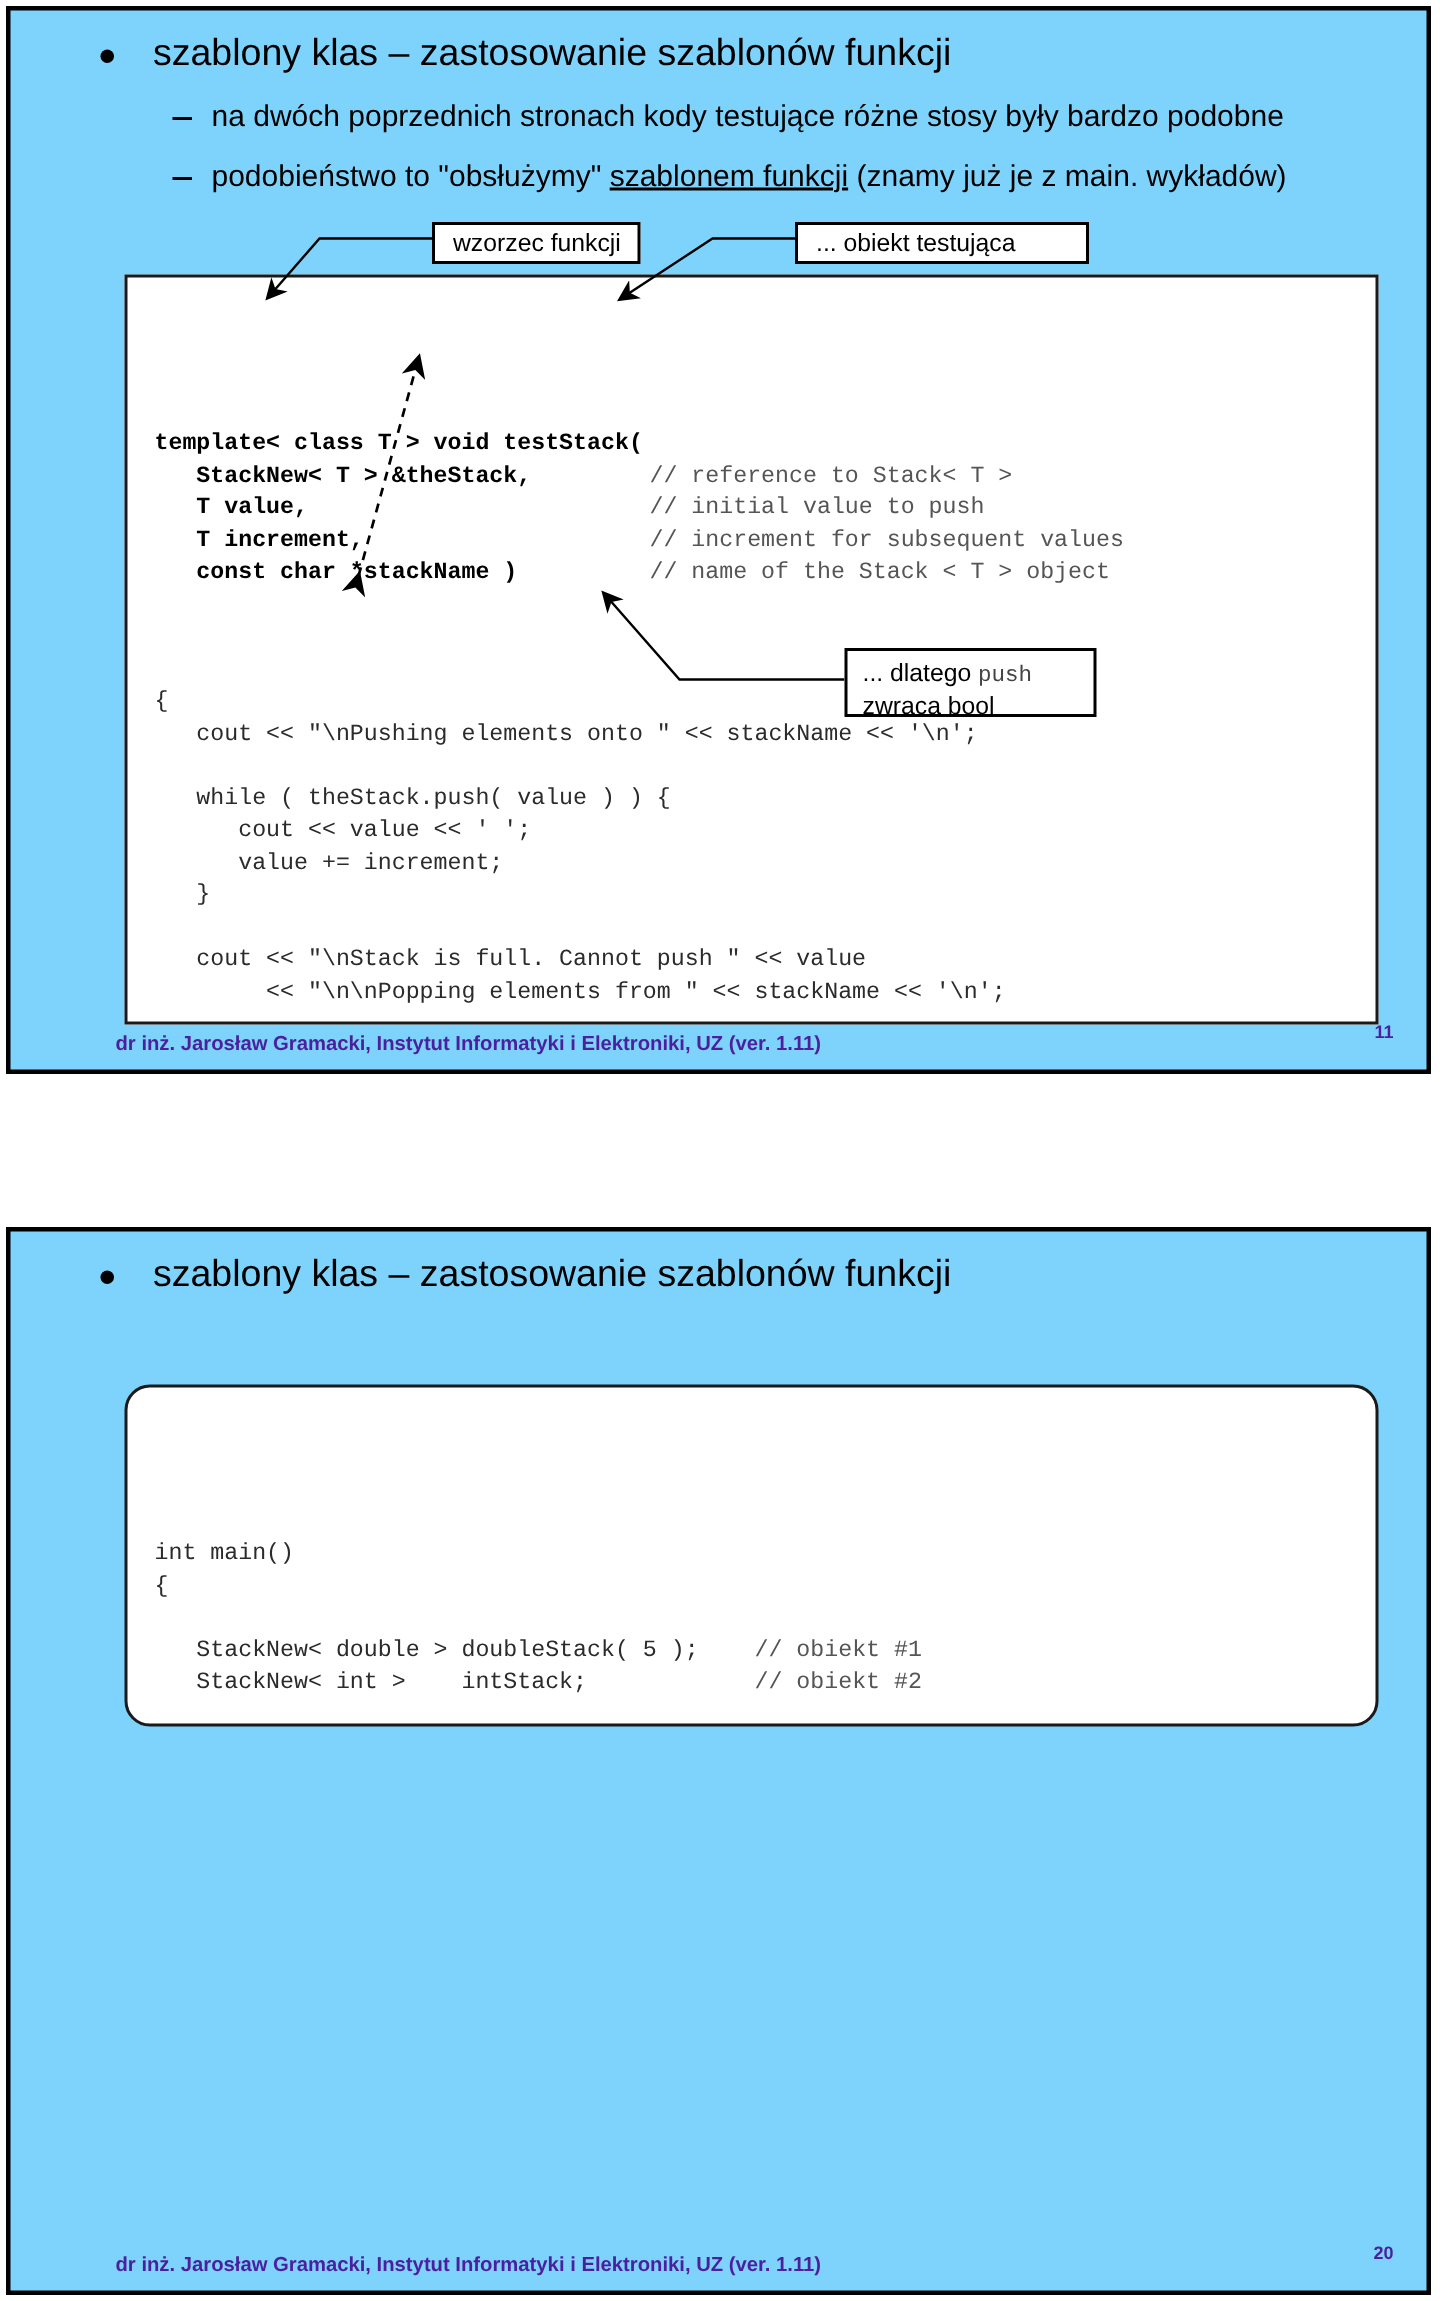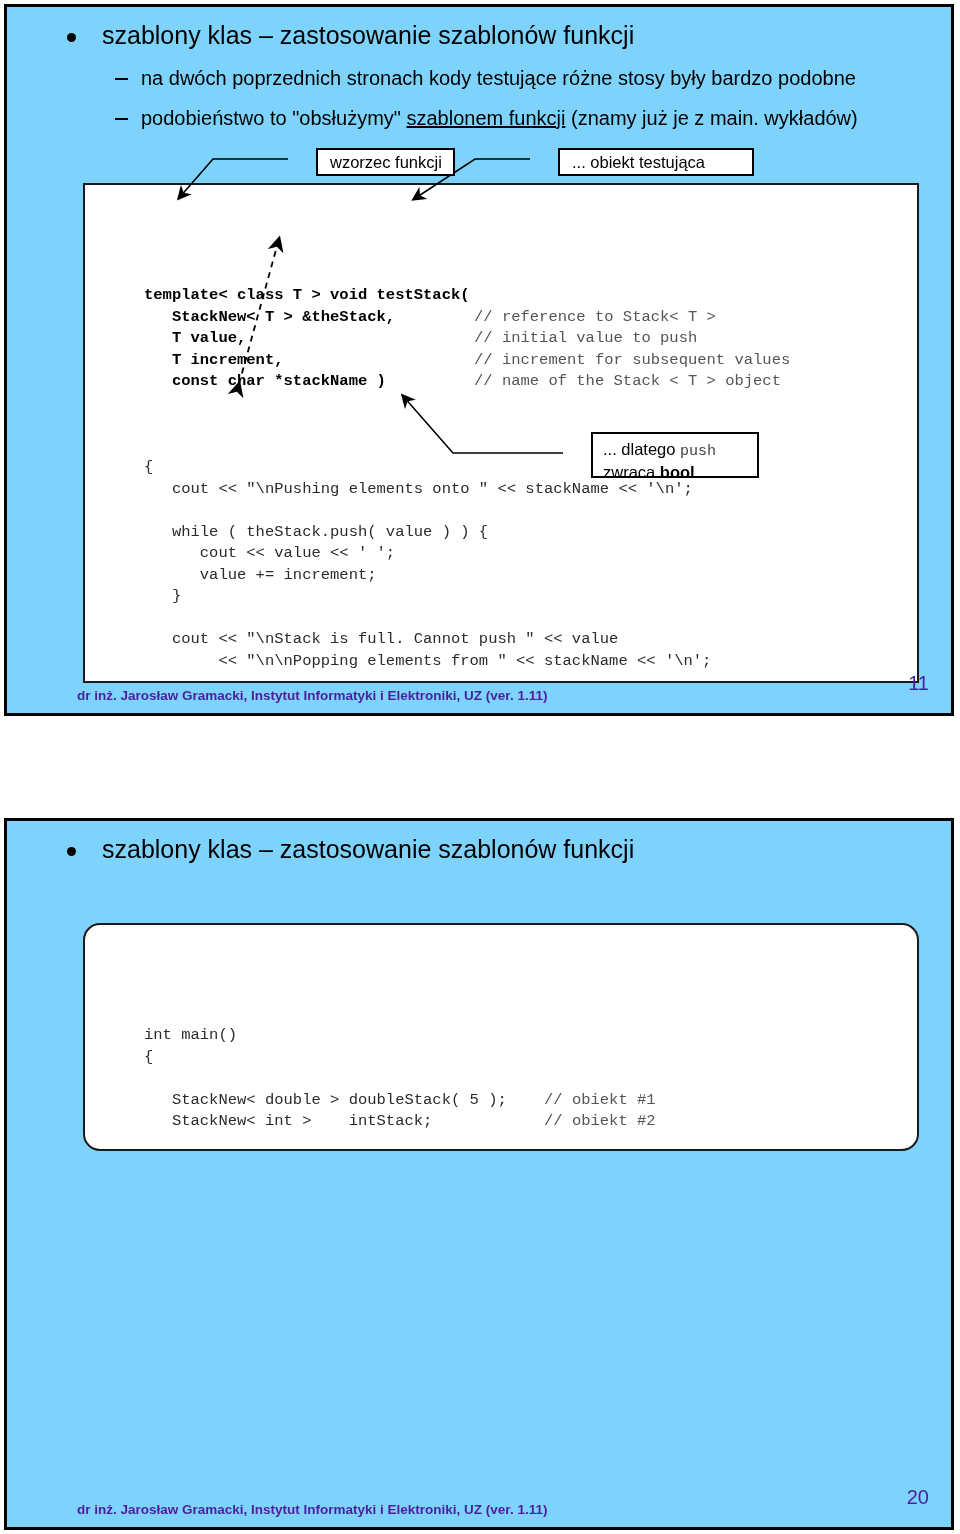--- a/index.html
+++ b/index.html
@@ -65,21 +65,20 @@
     position: absolute;
     border: 2px solid #1a1a1a;
     background: #ffffff;
     box-sizing: border-box;
     font-family: "Liberation Mono", "DejaVu Sans Mono", monospace;
     font-size: 15.5px;
     line-height: 21.5px;
     color: #2b2b2b;
     white-space: pre;
     overflow: hidden;
-    padding-left: 41px;
   }
   .codebox .pad { padding: 14px 0 0 18px; }
   .code-line { height: 21.5px; }
   .code-line.blank { height: 21.5px; }
   .bold { font-weight: bold; color: #000000; }
   .cmt  { color: #555555; }
 
   
   .sig-row { display: flex; }
   .sig-row .lhs { width: 330px; flex: none; }
@@ -90,33 +89,32 @@
     border: 2px solid #000000;
     background: #ffffff;
     box-sizing: border-box;
     font-size: 16.5px;
     color: #000000;
     display: flex;
     align-items: center;
     padding-left: 12px;
     white-space: nowrap;
     z-index: 6;
-    margin-left: 28px;
   }
   .callout.two-line {
     display: block;
     padding: 5px 0 0 10px;
     line-height: 21px;
   }
   .callout .mono {
     font-family: "Liberation Mono", "DejaVu Sans Mono", monospace;
     font-size: 15px;
     color: #444;
   }
-  .callout .strong { font-weight: bold; }
+  .callout .strong { font-weight: normal; }
 
   svg.leaders {
     position: absolute;
     left: 0; top: 0;
     width: 950px; height: 712px;
     pointer-events: none;
     z-index: 5;
   }
 
   
@@ -125,23 +123,23 @@
     left: 46px;
     font-size: 13.5px;
     color: #4b1f9e;
     font-weight: bold;
     white-space: nowrap;
     margin-left: 24px;
   }
   .page-num {
     position: absolute;
     right: 22px;
-    font-size: 20px;
+    font-size: 12px;
     color: #4b1f9e;
-    font-weight: normal;
+    font-weight: bold;
   }
 </style>
 </head>
 <body>
 
 <div class="slide" id="slide-1">
 
   <div class="bullet-l1" style="left:60px; top:14px;">
     <span class="dot"></span>
     <span>szablony klas – zastosowanie szablonów funkcji</span>

